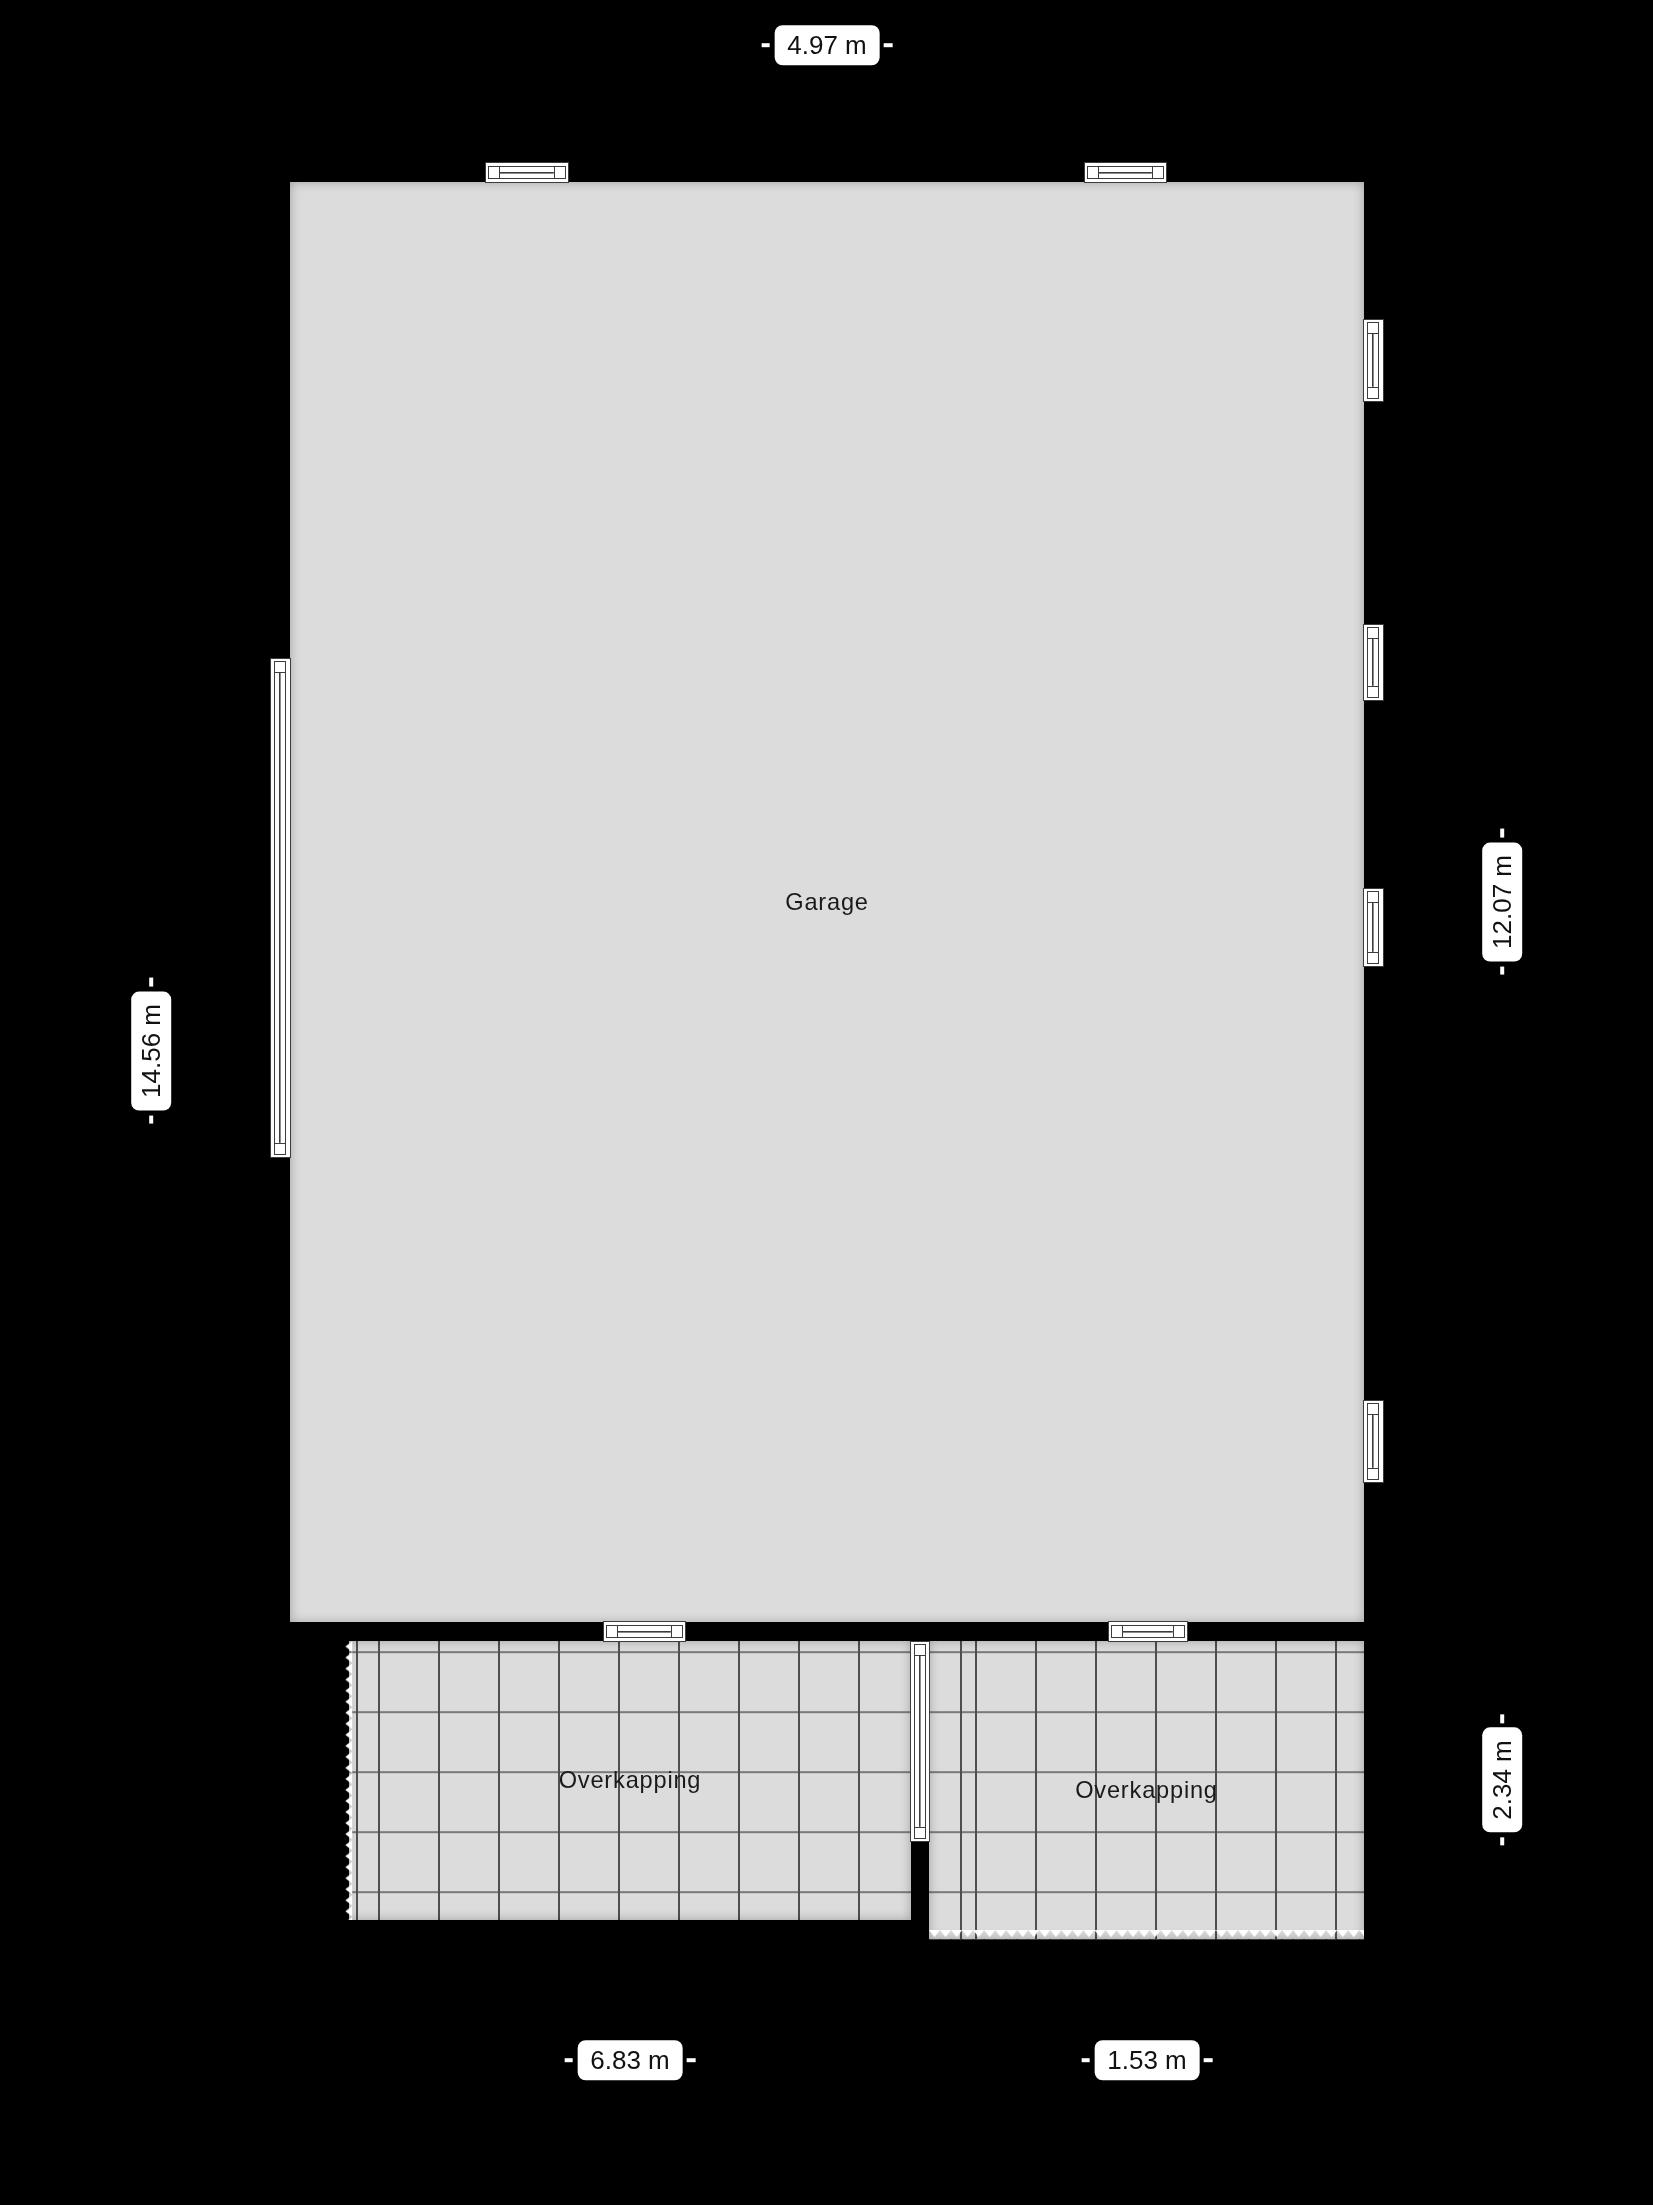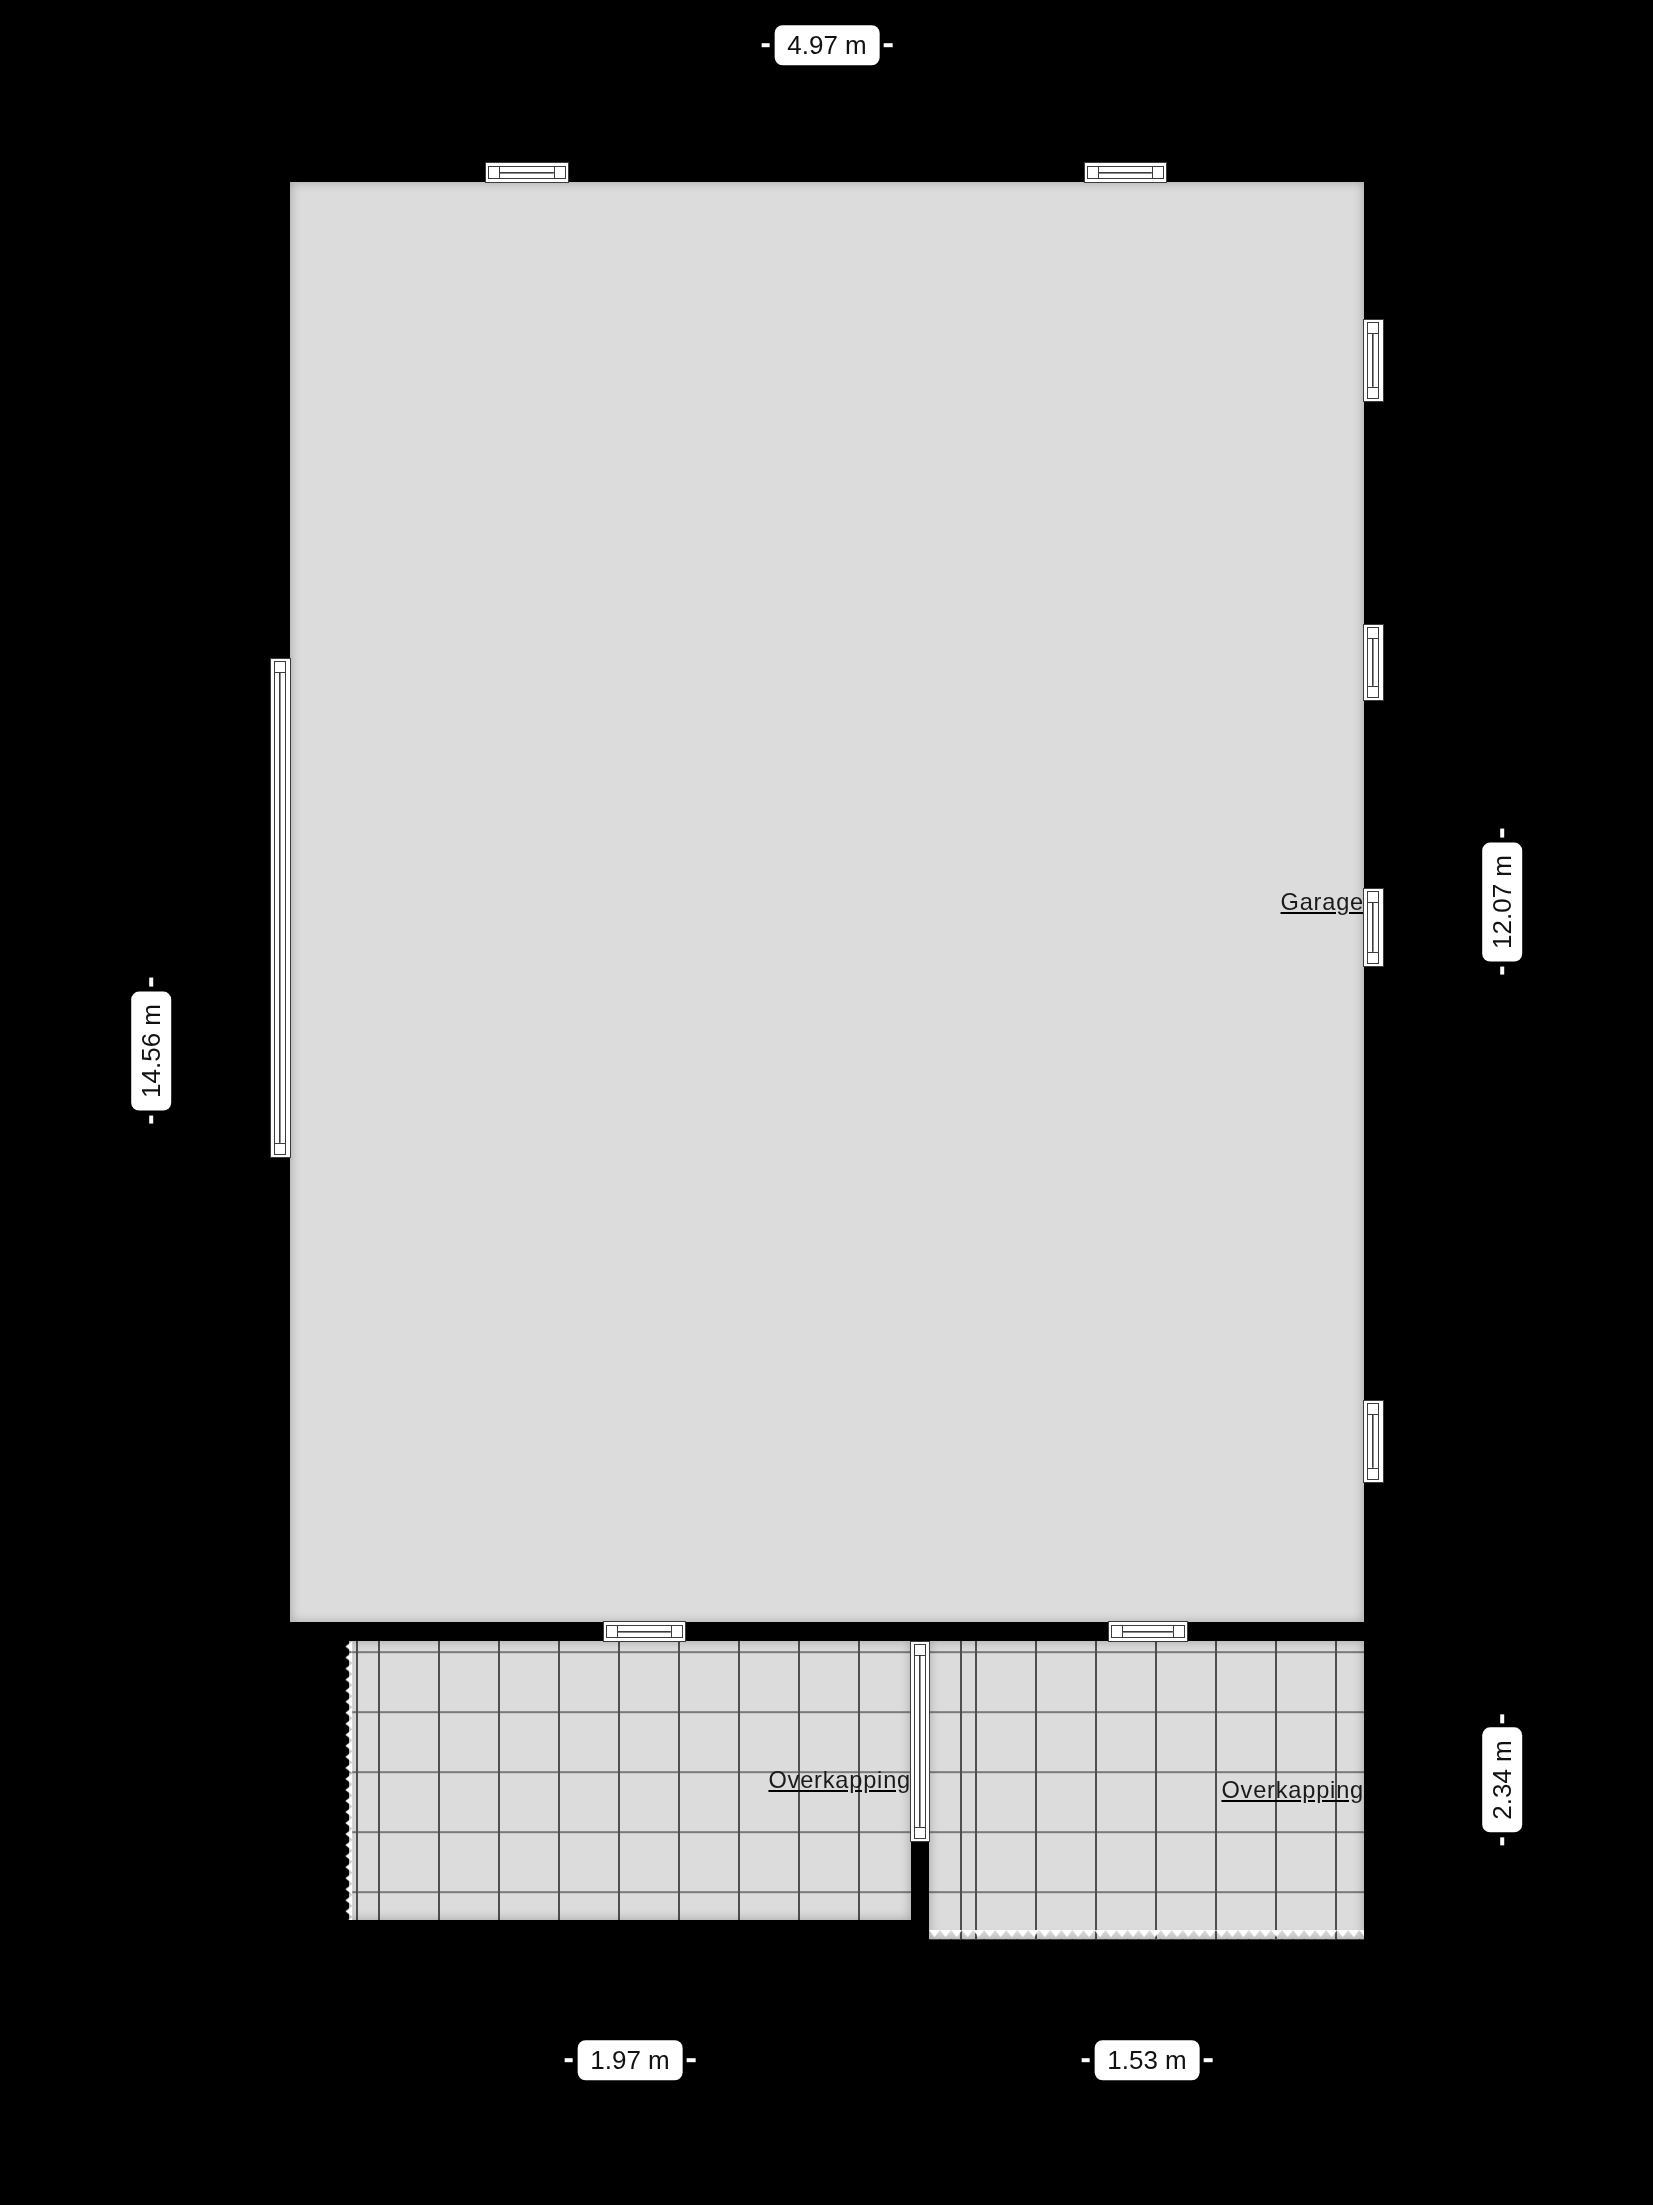--- a/index.html
+++ b/index.html
@@ -4,21 +4,21 @@
 <style>
   html,body{margin:0;padding:0;background:#000;}
   .canvas{
     position:relative;width:1654px;height:2205px;background:#000;overflow:hidden;
     font-family:"Liberation Sans",sans-serif;
   }
   
   .room{
     position:absolute;background:#dcdcdc;
     box-shadow:inset 0 0 11px rgba(0,0,0,.28);
-    display:flex;align-items:center;justify-content:flex-end;text-decoration:underline;
+    display:flex;align-items:center;justify-content:center;
   }
   .room-label{
     color:#1a1a1a;font-size:23.6px;letter-spacing:0.8px;white-space:nowrap;
   }
   #garage{left:290px;top:182px;width:1074px;height:1441px;}
   #ok-left{
     left:349px;top:1641px;width:562px;height:279px;
     background-image:
       repeating-linear-gradient(to right,#4f4f4f 0 1.6px,transparent 1.6px 60px),
       repeating-linear-gradient(to bottom,#7a7a7a 0 1.6px,transparent 1.6px 60px);
@@ -166,17 +166,17 @@
   <div class="win win-v" style="left:910px;top:1641px;width:19.7px;height:201px">
     <span class="cap"></span>
     <span class="glass"></span>
     <span class="cap"></span>
   </div>
 
   <div class="dim" style="left:827px;top:45px">4.97 m</div>
   <div class="dim rot" style="left:151px;top:1051px">14.56 m</div>
   <div class="dim rot" style="left:1502px;top:902px">12.07 m</div>
   <div class="dim rot" style="left:1502px;top:1780px">2.34 m</div>
-  <div class="dim" style="left:630px;top:2060px">1.97 m</div>
+  <div class="dim" style="left:630px;top:2060px">6.83 m</div>
   <div class="dim" style="left:1147px;top:2060px">1.53 m</div>
 
 </div>
 
 
 </body></html>

